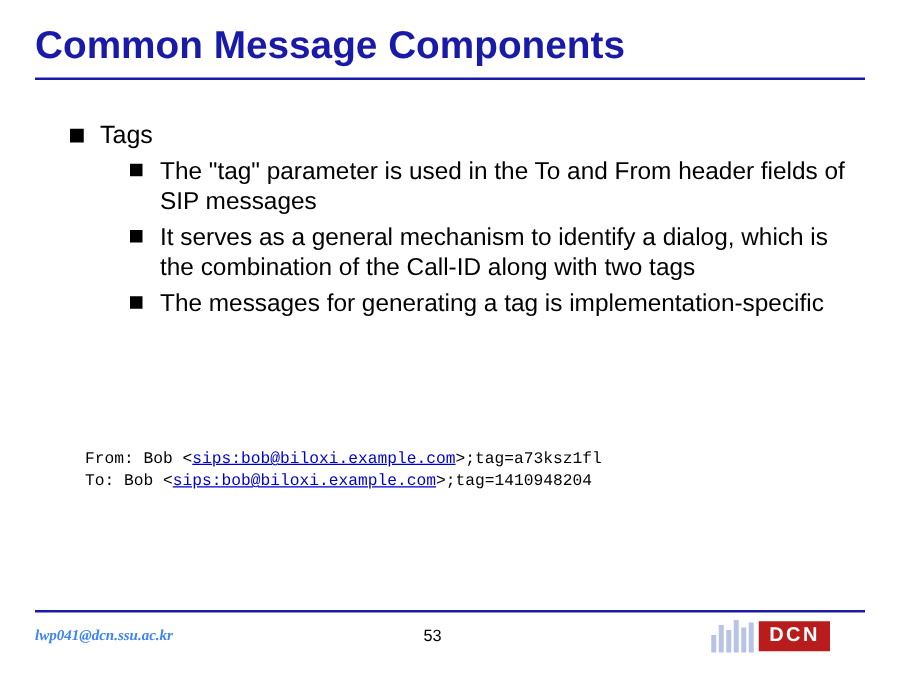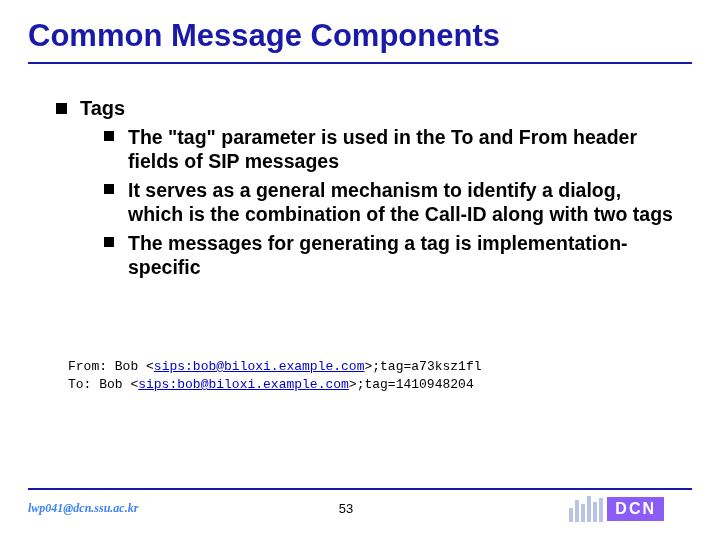--- a/index.html
+++ b/index.html
@@ -40,21 +40,20 @@
     top: 96px;
     left: 56px;
     width: 620px;
     font-size: 20px;
     line-height: 1.25;
   }
   .b1 {
     position: relative;
     padding-left: 24px;
     margin-bottom: 16px;
-    font-weight: bold;
   }
   .b1 .sq, .b2 .sq {
     position: absolute;
     left: 0;
     top: 7px;
     width: 11px;
     height: 11px;
     background: #000;
   }
   .b2-list {
@@ -120,21 +119,21 @@
     align-items: flex-end;
     gap: 2px;
     margin-right: 4px;
   }
   .logo-bars span {
     display: inline-block;
     width: 4px;
     background: #b9c3e6;
   }
   .logo-text {
-    background: #8b5cf6;
+    background: #b91c1c;
     color: #fff;
     font-weight: bold;
     font-size: 16px;
     padding: 3px 8px;
     font-family: Arial, sans-serif;
     letter-spacing: 2px;
   }
 </style>
 </head>
 <body>

